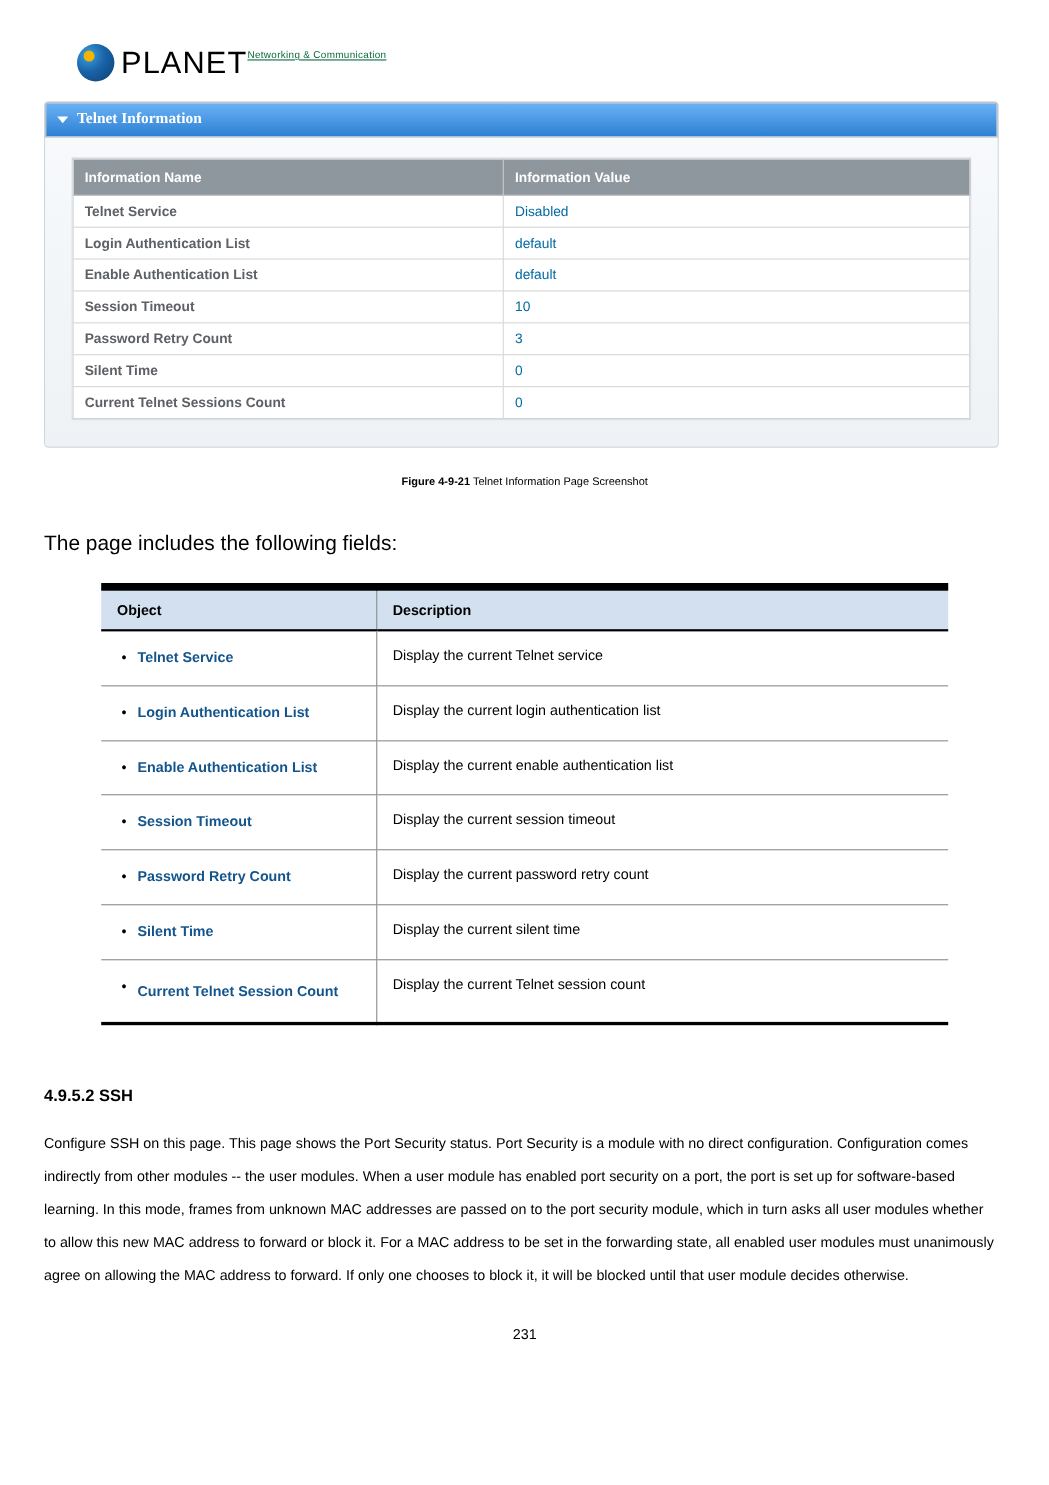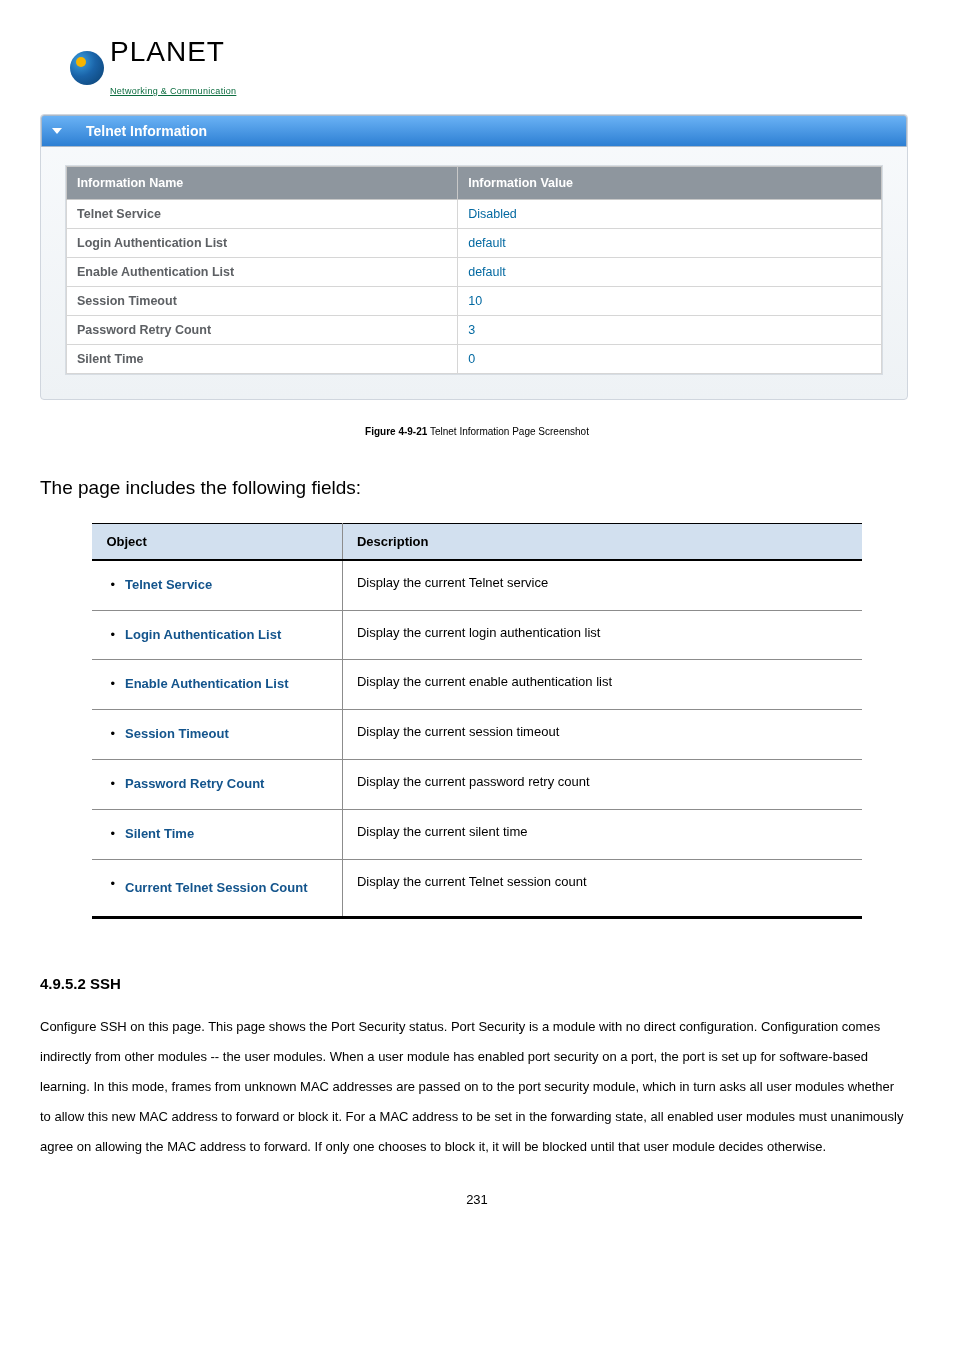--- a/index.html
+++ b/index.html
@@ -14,41 +14,41 @@
   .logo { display: flex; align-items: center; gap: 6px; margin: 10px 0 18px 30px; }
   .logo-mark {
     width: 34px; height: 34px; border-radius: 50%;
     background: radial-gradient(circle at 30% 30%, #3aa0e0 0%, #1a63a8 45%, #0a3f6e 100%);
     position: relative;
   }
   .logo-mark::after {
     content:""; position:absolute; top:6px; left:6px; width:10px;height:10px;border-radius:50%;
     background:#f5b400;
   }
-  .logo-text { display:flex; flex-direction:column;gap:22px; }
+  .logo-text { display:flex; flex-direction:row; }
   .logo-word { font-family: Impact, "Arial Black", sans-serif; font-size:28px; letter-spacing:1px; color:#000; line-height:0.85; }
   .logo-tag { font-size:9px; color:#0b6c3f; letter-spacing:0.3px;text-decoration:underline; }
 
   .panel-outer {
     border:1px solid #d0d6de;
     background:linear-gradient(#f8fafc,#eef2f5);
     border-radius:4px;
     padding:0;
     margin-right:6px;
   }
   .panel-header {
     background: linear-gradient(#6ab2f5,#2d7fd3);
     color:#fff;
     font-weight:bold;
     font-size:14px;
     padding:7px 10px;
     border:1px solid #a9b8c9;
     border-radius:3px 3px 0 0;
-    display:flex; align-items:center; gap:24px;
-    font-family: Liberation Sans, sans-serif;
+    display:flex; align-items:center; gap:8px;
+    font-family: Liberation Serif, serif;
   }
   .panel-header .caret {
     width:0;height:0;border-left:5px solid transparent;border-right:5px solid transparent;border-top:6px solid #fff;
   }
   .panel-inner {
     background:#fff;
     margin:18px 24px 24px 24px;
     border:1px solid #d7dde3;
     padding:0;
   }
@@ -63,21 +63,21 @@
   table.info-tbl td.name { color:#5d6064; font-weight:bold; width:48%;}
   table.info-tbl td.val { color:#0369a1; }
 
   .figure-caption { text-align:center; font-size:10px; margin:26px 0 40px 0; }
   .figure-caption b { font-weight:bold; }
 
   .intro-line { font-size:19px; margin-bottom:24px; }
 
   table.desc-tbl {
     width:88%; margin:0 auto; border-collapse:collapse; font-size:13px;
-    border-top:1px solid #000000; border-bottom:3px solid #000;
+    border-top:7px solid #000000; border-bottom:3px solid #000;
   }
   table.desc-tbl th {
     background:#d2e0ef; text-align:left; padding:10px 14px; font-weight:bold;
     border-bottom:2px solid #000;
   }
   table.desc-tbl th:first-child { width:250px; border-right:1px solid #8c8c8c;}
   table.desc-tbl td { padding:14px 14px; border-bottom:1px solid #8c8c8c; vertical-align:top; }
   table.desc-tbl tr:last-child td { border-bottom:none; }
   table.desc-tbl td.obj { border-right:1px solid #8c8c8c; }
   .bullet-item { display:flex; align-items:flex-start; gap:10px; }
@@ -129,20 +129,24 @@
             <td class="val">10</td>
           </tr>
       <tr>
             <td class="name">Password Retry Count</td>
             <td class="val">3</td>
           </tr>
       <tr>
             <td class="name">Silent Time</td>
             <td class="val">0</td>
           </tr>
+      <tr>
+            <td class="name">Current Telnet Sessions Count</td>
+            <td class="val">0</td>
+          </tr>
     </tbody>
       </table>
   </div>
 </div>
 
 <div class="figure-caption">
   <b>Figure 4-9-21</b><span> Telnet Information Page Screenshot</span>
 </div>
 
 <p class="intro-line">The page includes the following fields:</p>

